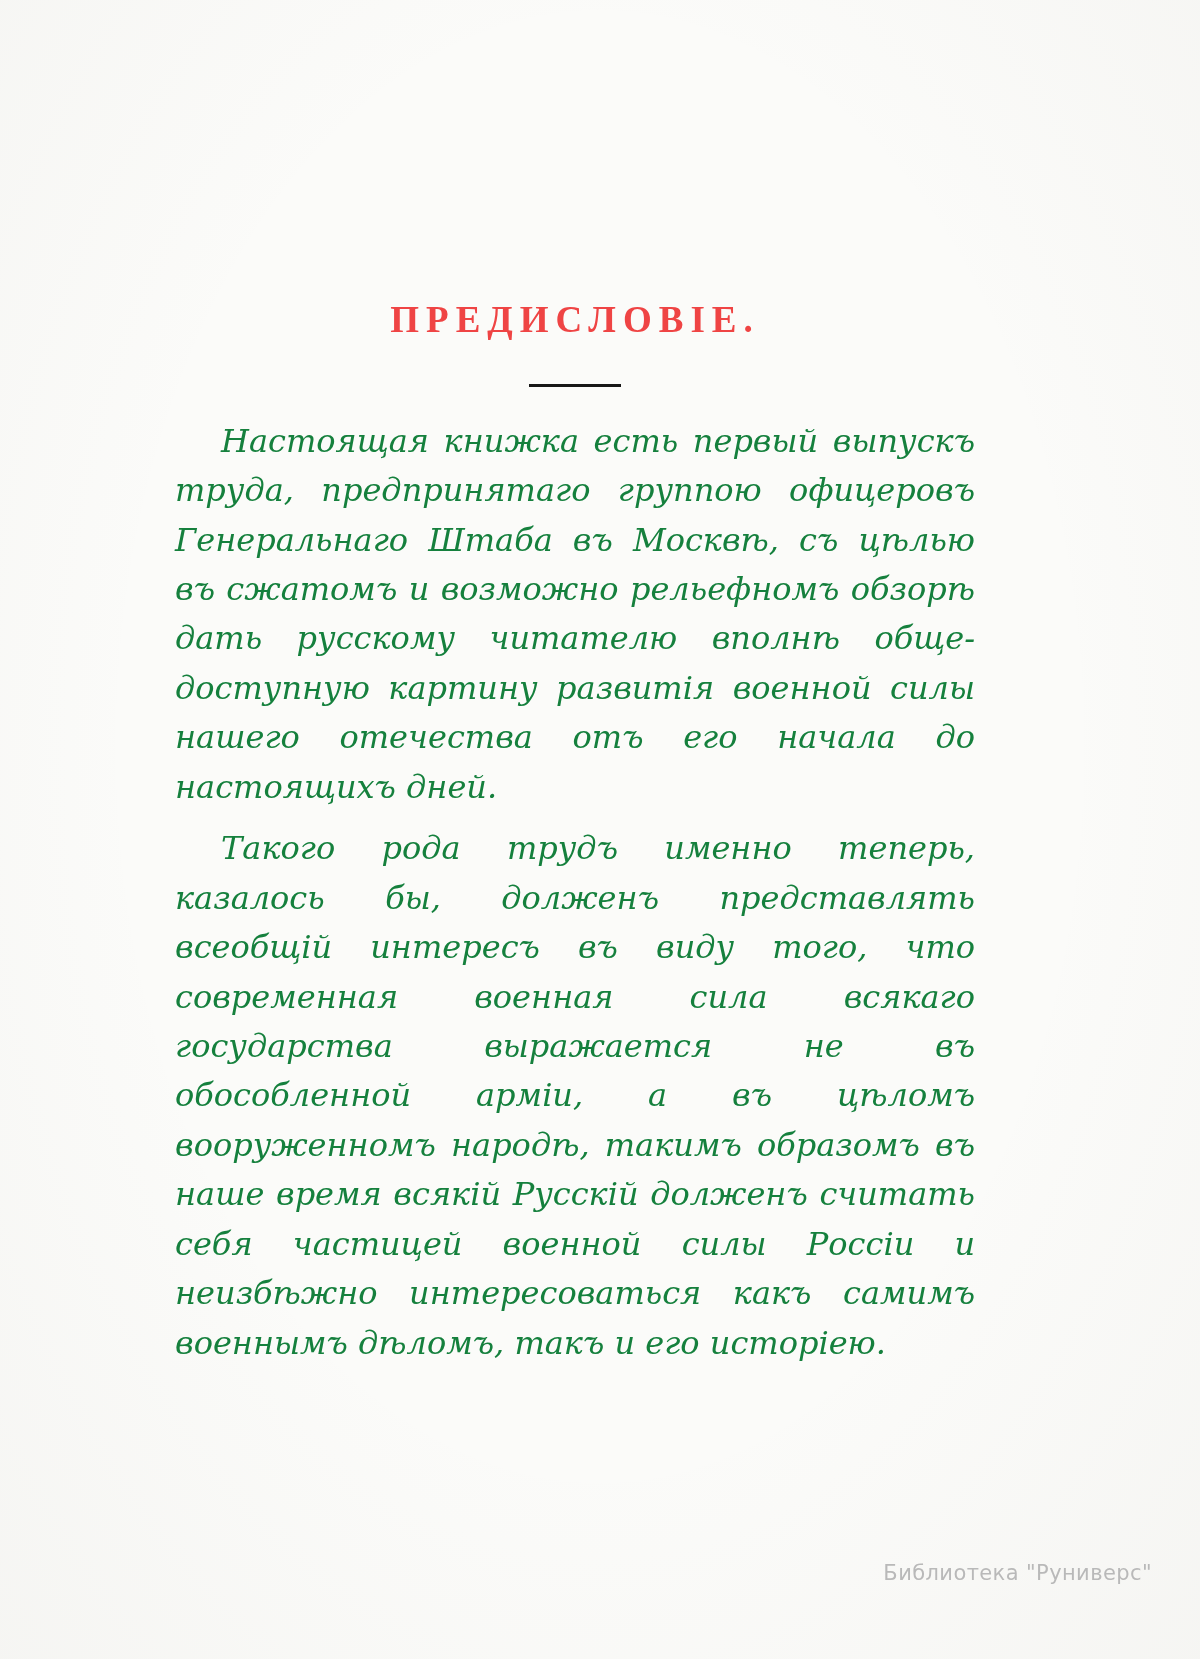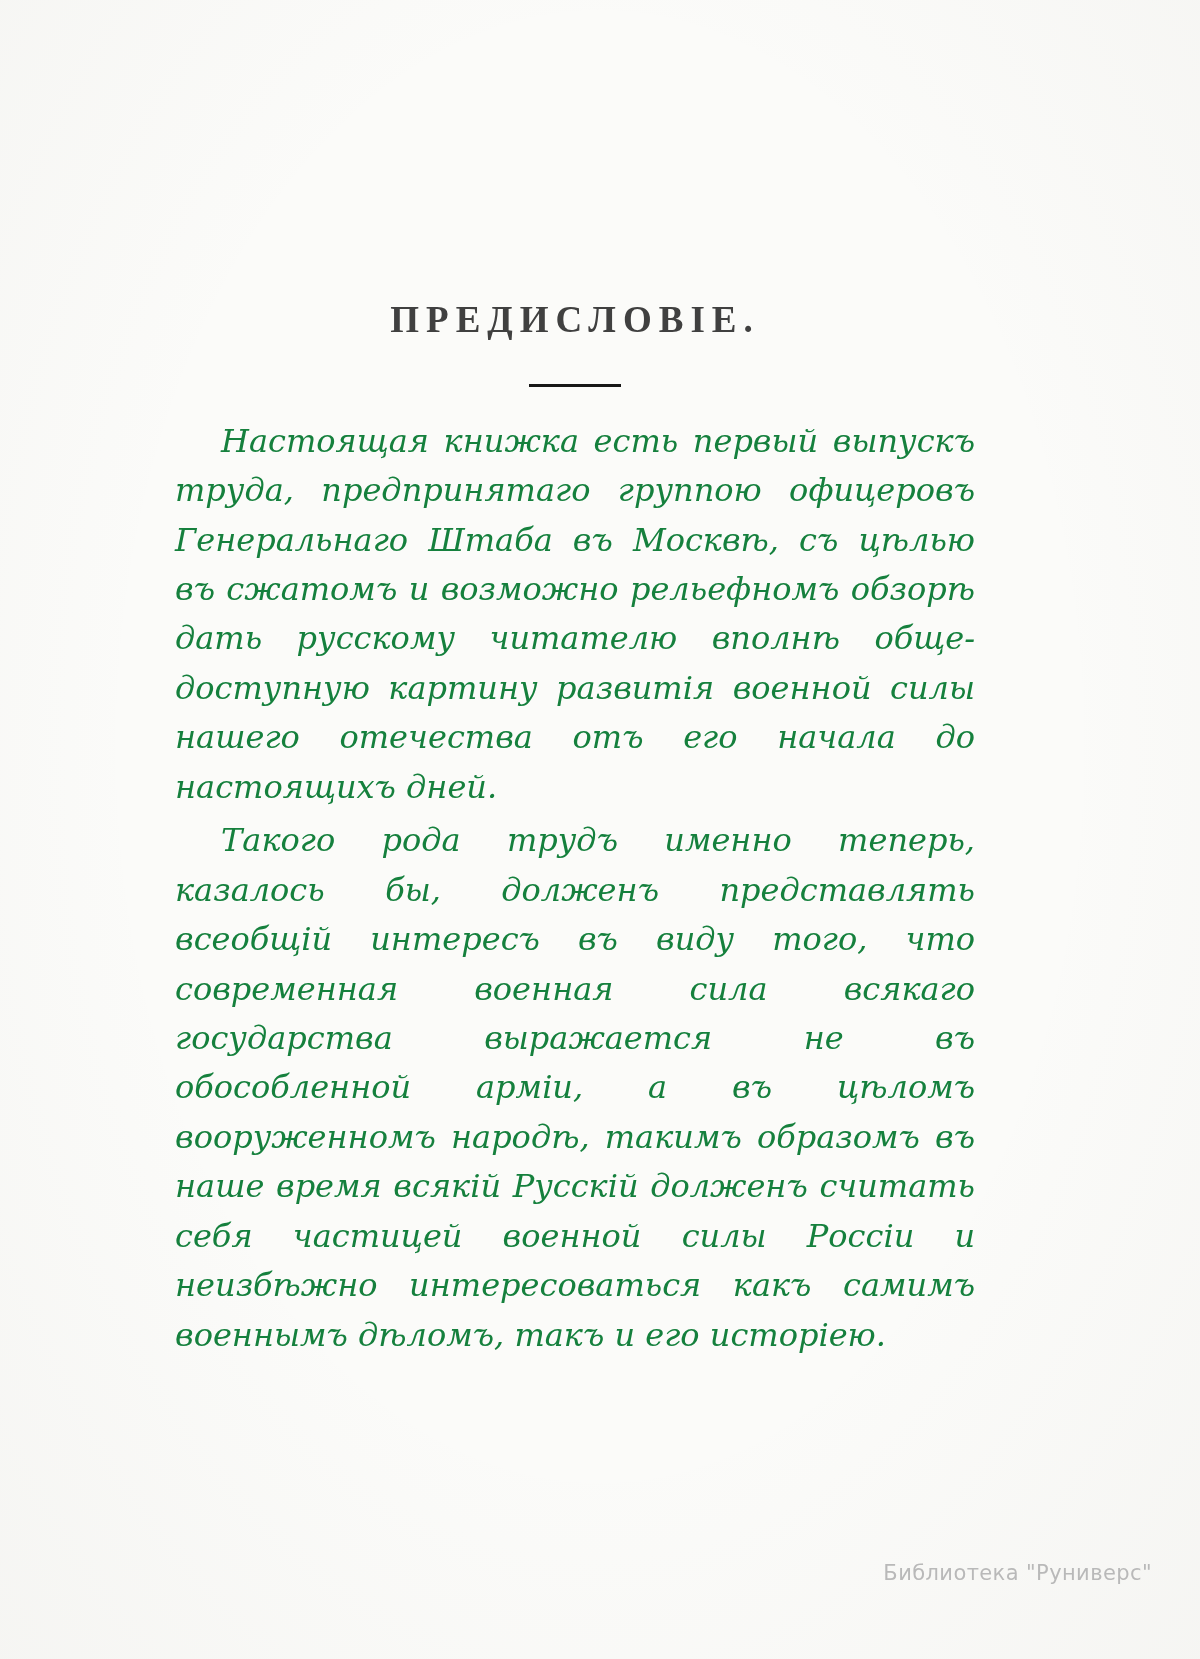--- a/index.html
+++ b/index.html
@@ -38,21 +38,21 @@
     top: 300px;
     width: 800px;
   }
 
   .page-heading {
     text-align: center;
     font-family: "Liberation Serif", serif;
     font-weight: bold;
     font-size: 37px;
     letter-spacing: 7px;
-    color: #404040;
+    color: #ef4444;
     margin: 0 0 0 0;
     line-height: 1.1;
   }
 
   .rule-wrap {
     text-align: center;
     margin-top: 32px;
     margin-bottom: 26px;
   }
   .short-rule {
@@ -73,21 +73,21 @@
     -webkit-font-smoothing: antialiased;
   }
 
   .body-text p {
     margin: 0;
     text-indent: 46px;
   }
 
   
   .body-text p + p {
-    margin-top: 4px;
+    margin-top: 12px;
   }
 
   .watermark {
     position: absolute;
     right: 48px;
     bottom: 74px;
     font-family: "DejaVu Sans", "Liberation Sans", sans-serif;
     font-style: normal;
     font-size: 21px;
     color: #b9b9b9;

